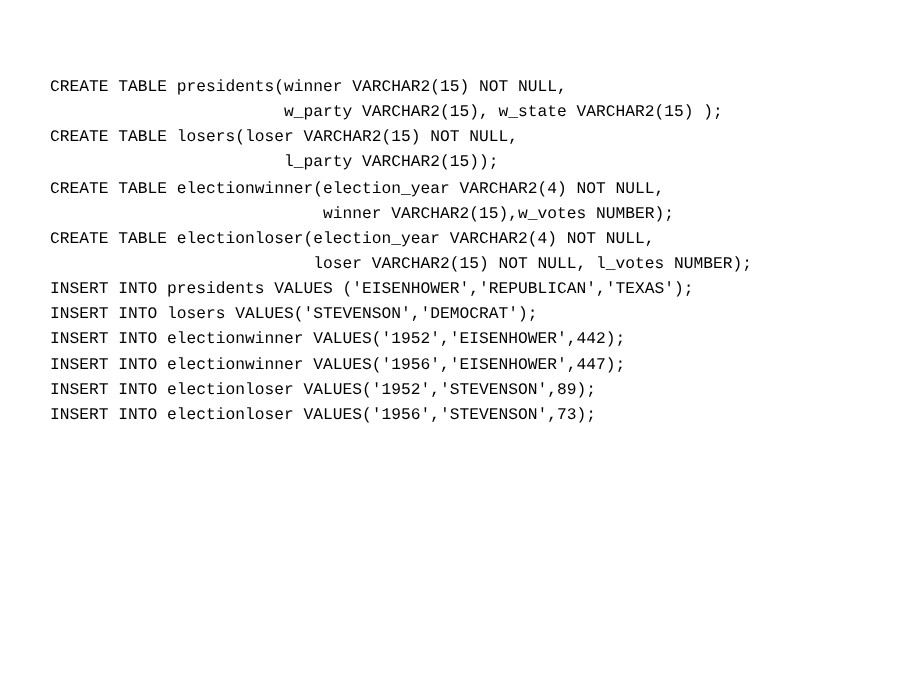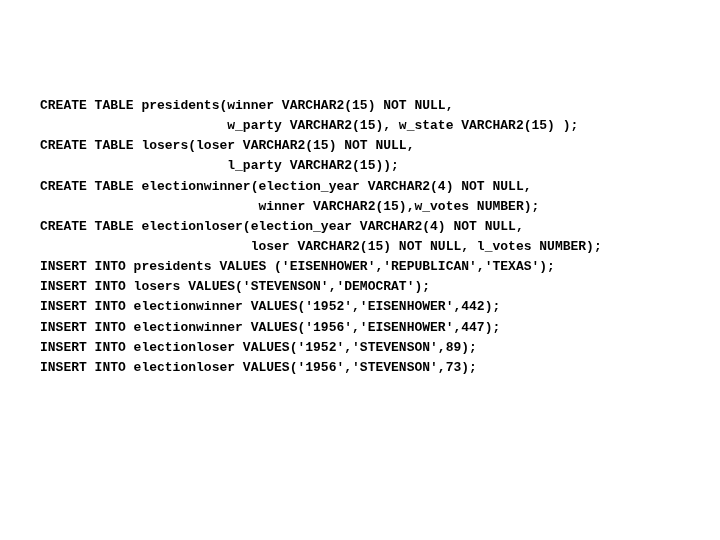--- a/index.html
+++ b/index.html
@@ -7,23 +7,22 @@
     padding: 0;
     width: 720px;
     height: 540px;
     background: #ffffff;
     font-family: "Courier New", Courier, monospace;
     font-size: 13px;
     color: #000000;
     line-height: 1.55;
   }
   .page {
-    padding: 96px 0 0 40px;
+    padding: 60px 0 0 40px;
     white-space: pre;
-    font-weight: bold;
   }
   .code-line {
     display: block;
   }
 </style>
 </head>
 <body>
 
 <div class="page"><span class="code-line">CREATE TABLE presidents(winner VARCHAR2(15) NOT NULL,</span><span class="code-line">                        w_party VARCHAR2(15), w_state VARCHAR2(15) );</span><span class="code-line">CREATE TABLE losers(loser VARCHAR2(15) NOT NULL,</span><span class="code-line">                        l_party VARCHAR2(15));</span><span class="code-line">CREATE TABLE electionwinner(election_year VARCHAR2(4) NOT NULL,</span><span class="code-line">                            winner VARCHAR2(15),w_votes NUMBER);</span><span class="code-line">CREATE TABLE electionloser(election_year VARCHAR2(4) NOT NULL,</span><span class="code-line">                           loser VARCHAR2(15) NOT NULL, l_votes NUMBER);</span><span class="code-line"></span><span class="code-line"></span><span class="code-line">INSERT INTO presidents VALUES ('EISENHOWER','REPUBLICAN','TEXAS');</span><span class="code-line">INSERT INTO losers VALUES('STEVENSON','DEMOCRAT');</span><span class="code-line">INSERT INTO electionwinner VALUES('1952','EISENHOWER',442);</span><span class="code-line">INSERT INTO electionwinner VALUES('1956','EISENHOWER',447);</span><span class="code-line">INSERT INTO electionloser VALUES('1952','STEVENSON',89);</span><span class="code-line">INSERT INTO electionloser VALUES('1956','STEVENSON',73);</span></div>
 

